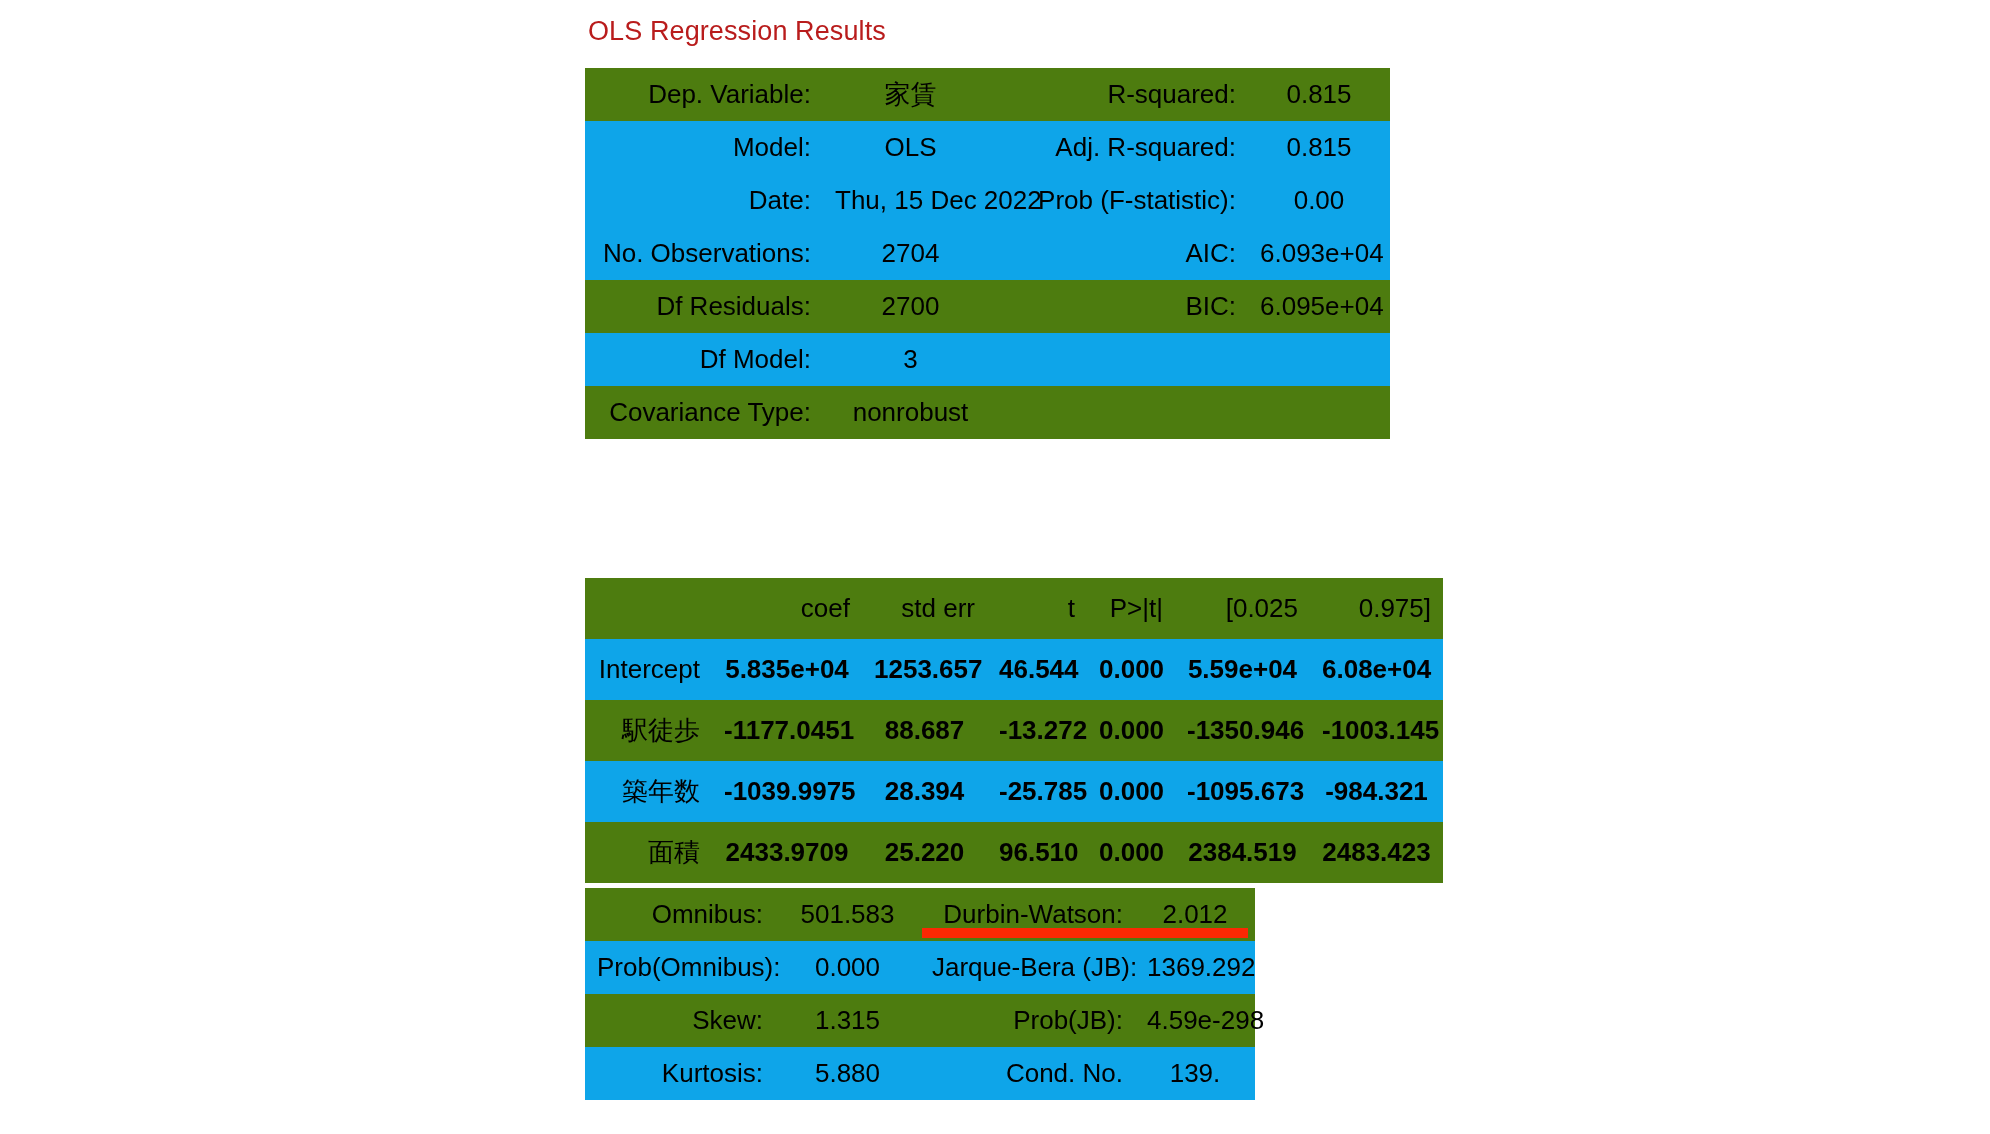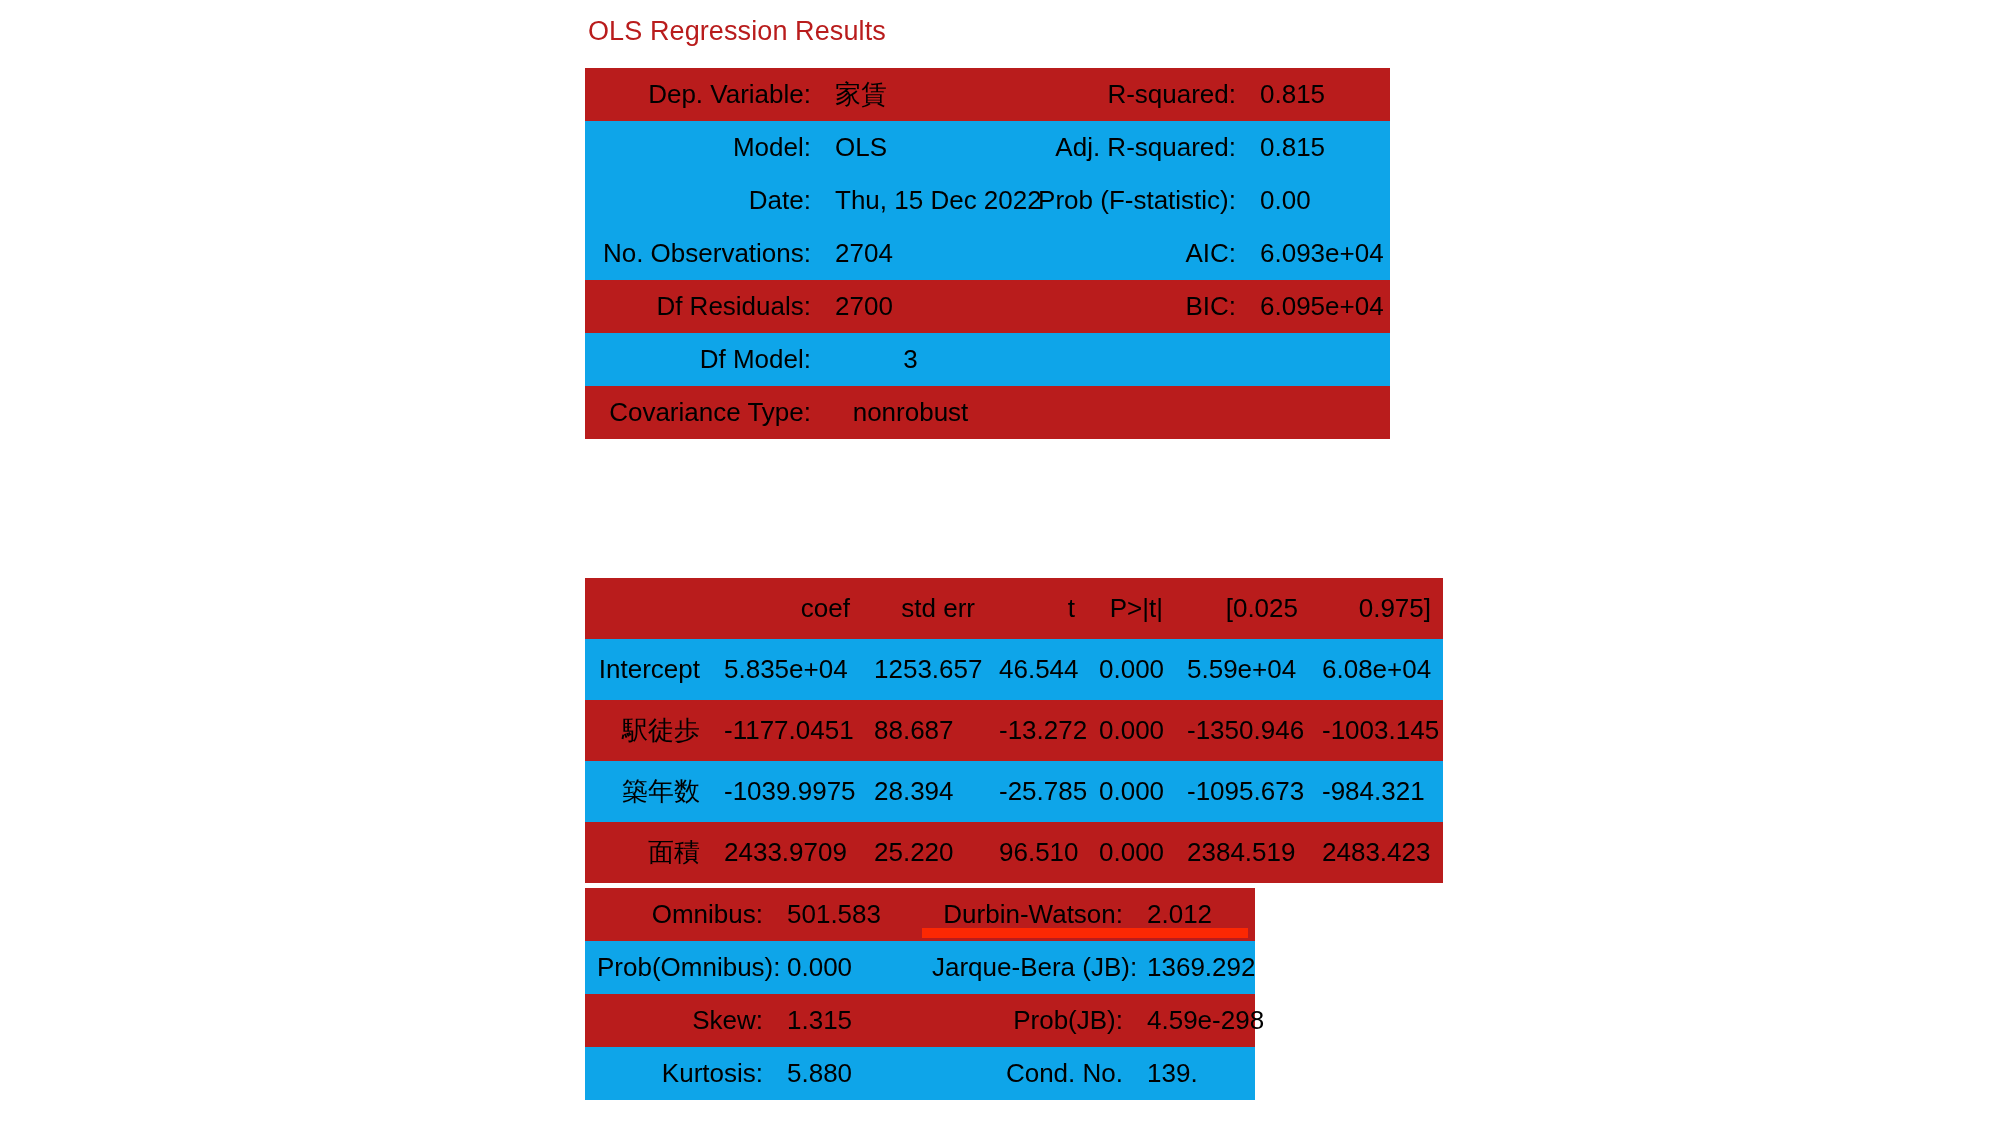--- a/index.html
+++ b/index.html
@@ -42,25 +42,25 @@
   table.stats td,
   table.stats th {
     padding: 0 12px;
     height: 53px;
     line-height: 53px;
     vertical-align: middle;
     white-space: nowrap;
     font-weight: normal;
     border: 0;
   }
-  table.stats tr.striped > * { background: #b91c1c; }
+  table.stats tr.striped > * { background: #4d7c0f; }
   table.stats tr.plain   > * { background: #0ea5e9; }
 
   .lab   { text-align: right; font-weight: bold; }
-  .val   { text-align: left; }
+  .val   { text-align: center; }
   .valc  { text-align: center; }
   .blank { }
 
   
   #model-summary-table {
     left: 585px;
     top: 68px;
     width: 805px;
   }
   #model-summary-table col.c1 { width: 238px; }
@@ -86,20 +86,21 @@
     font-weight: normal;
   }
   #coefficients-table td.rowname {
     text-align: right;
     font-weight: normal;
   }
   #coefficients-table td,
   #coefficients-table th {
     height: 61px;
     line-height: 61px;
+    font-weight: bold;
   }
 
   
   #diagnostics-table {
     left: 585px;
     top: 888px;
     width: 670px;
   }
   #diagnostics-table col.d1 { width: 190px; }
   #diagnostics-table col.d2 { width: 145px; }

